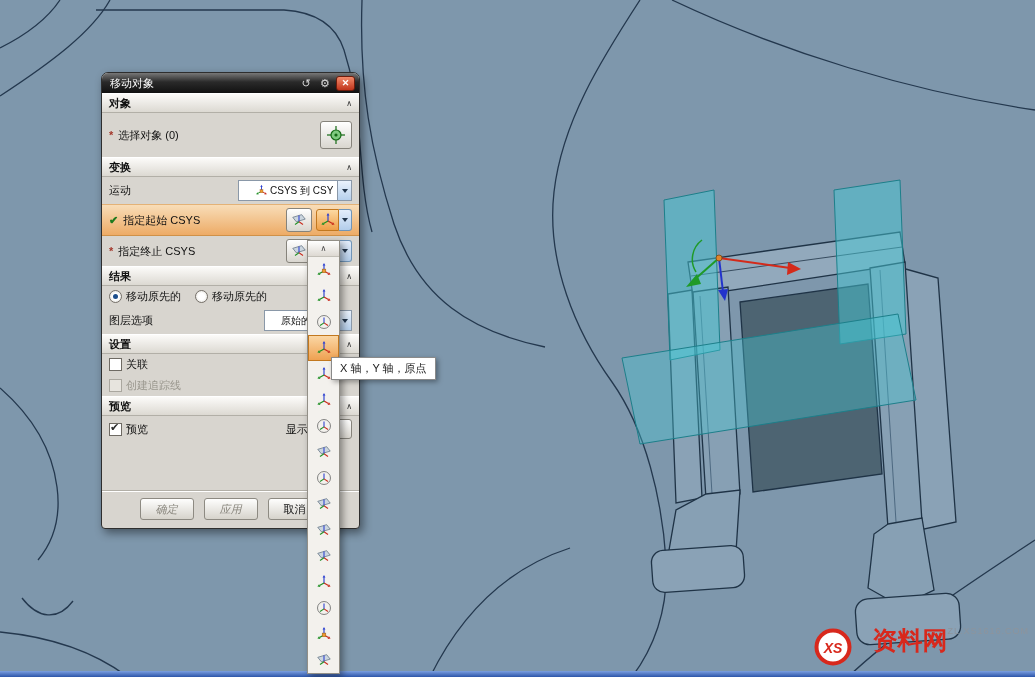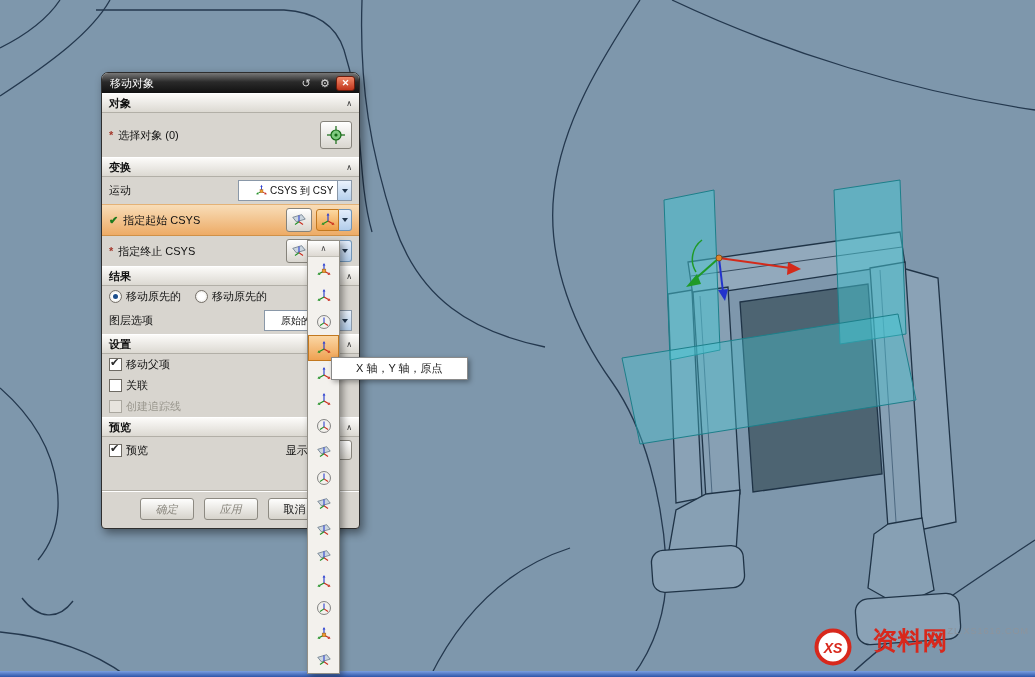--- a/index.html
+++ b/index.html
@@ -88,21 +88,21 @@
               background:#f3f1ed;border:1px solid #928f87;box-shadow:3px 3px 7px rgba(0,0,0,.4);}
   .scroll-cell{height:15px;display:flex;align-items:center;justify-content:center;
                background:linear-gradient(#fff,#ddd9d2);border-bottom:1px solid #c2bfb7;
                font-size:8px;color:#444;}
   .csys-item{height:26px;display:flex;align-items:center;justify-content:center;}
   .csys-item.selected{background:linear-gradient(#fbd9a8,#ee9f4e);outline:1px solid #c2781f;outline-offset:-1px;}
 
   
   .tooltip{position:absolute;left:331px;top:357px;z-index:30;background:#fff;
            border:1px solid #8a8a8a;box-shadow:2px 2px 5px rgba(0,0,0,.35);
-           padding:3px 24px;font-size:11px;color:#1a1a1a;white-space:nowrap;}
+           padding:3px 8px;font-size:11px;color:#1a1a1a;white-space:nowrap;}
 </style>
 </head>
 <body>
 
 <div class="stage">
 
   <svg width="0" height="0" style="position:absolute" aria-hidden="true">
     <defs>
       <symbol id="g-axes" viewBox="0 0 18 18">
         <path d="M9,10 L9,3" stroke="#2b3fd0" stroke-width="1.3" fill="none"></path>
@@ -291,24 +291,20 @@
             <span class="tri"></span>
           </span>
       </span>
     </div>
 
     <div class="section-header">
       <span>设置</span>
       <span class="chev">∧</span>
     </div>
     <div class="dlg-row">
-      <span class="cb checked"></span>
-      <span>移动父项</span>
-    </div>
-    <div class="dlg-row">
       <span class="cb"></span>
       <span>关联</span>
     </div>
     <div class="dlg-row">
       <span class="cb disabled"></span>
       <span class="disabled-text">创建追踪线</span>
     </div>
 
     <div class="section-header">
       <span>预览</span>

